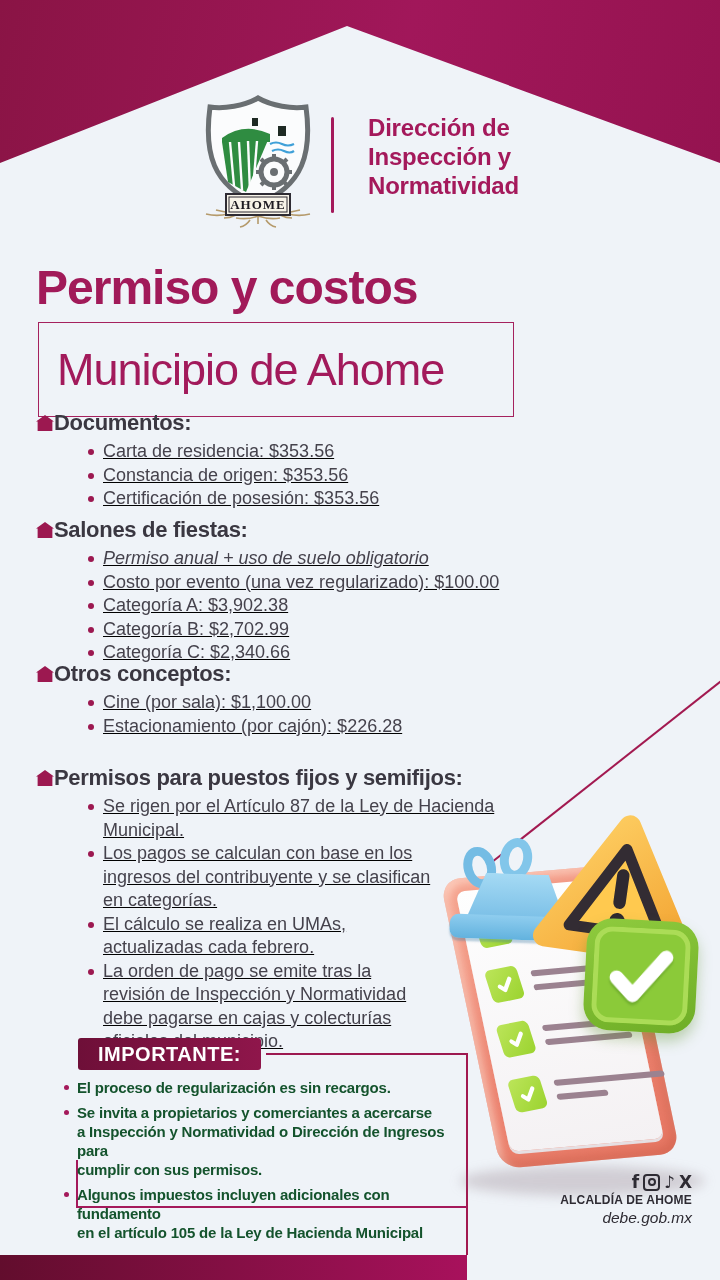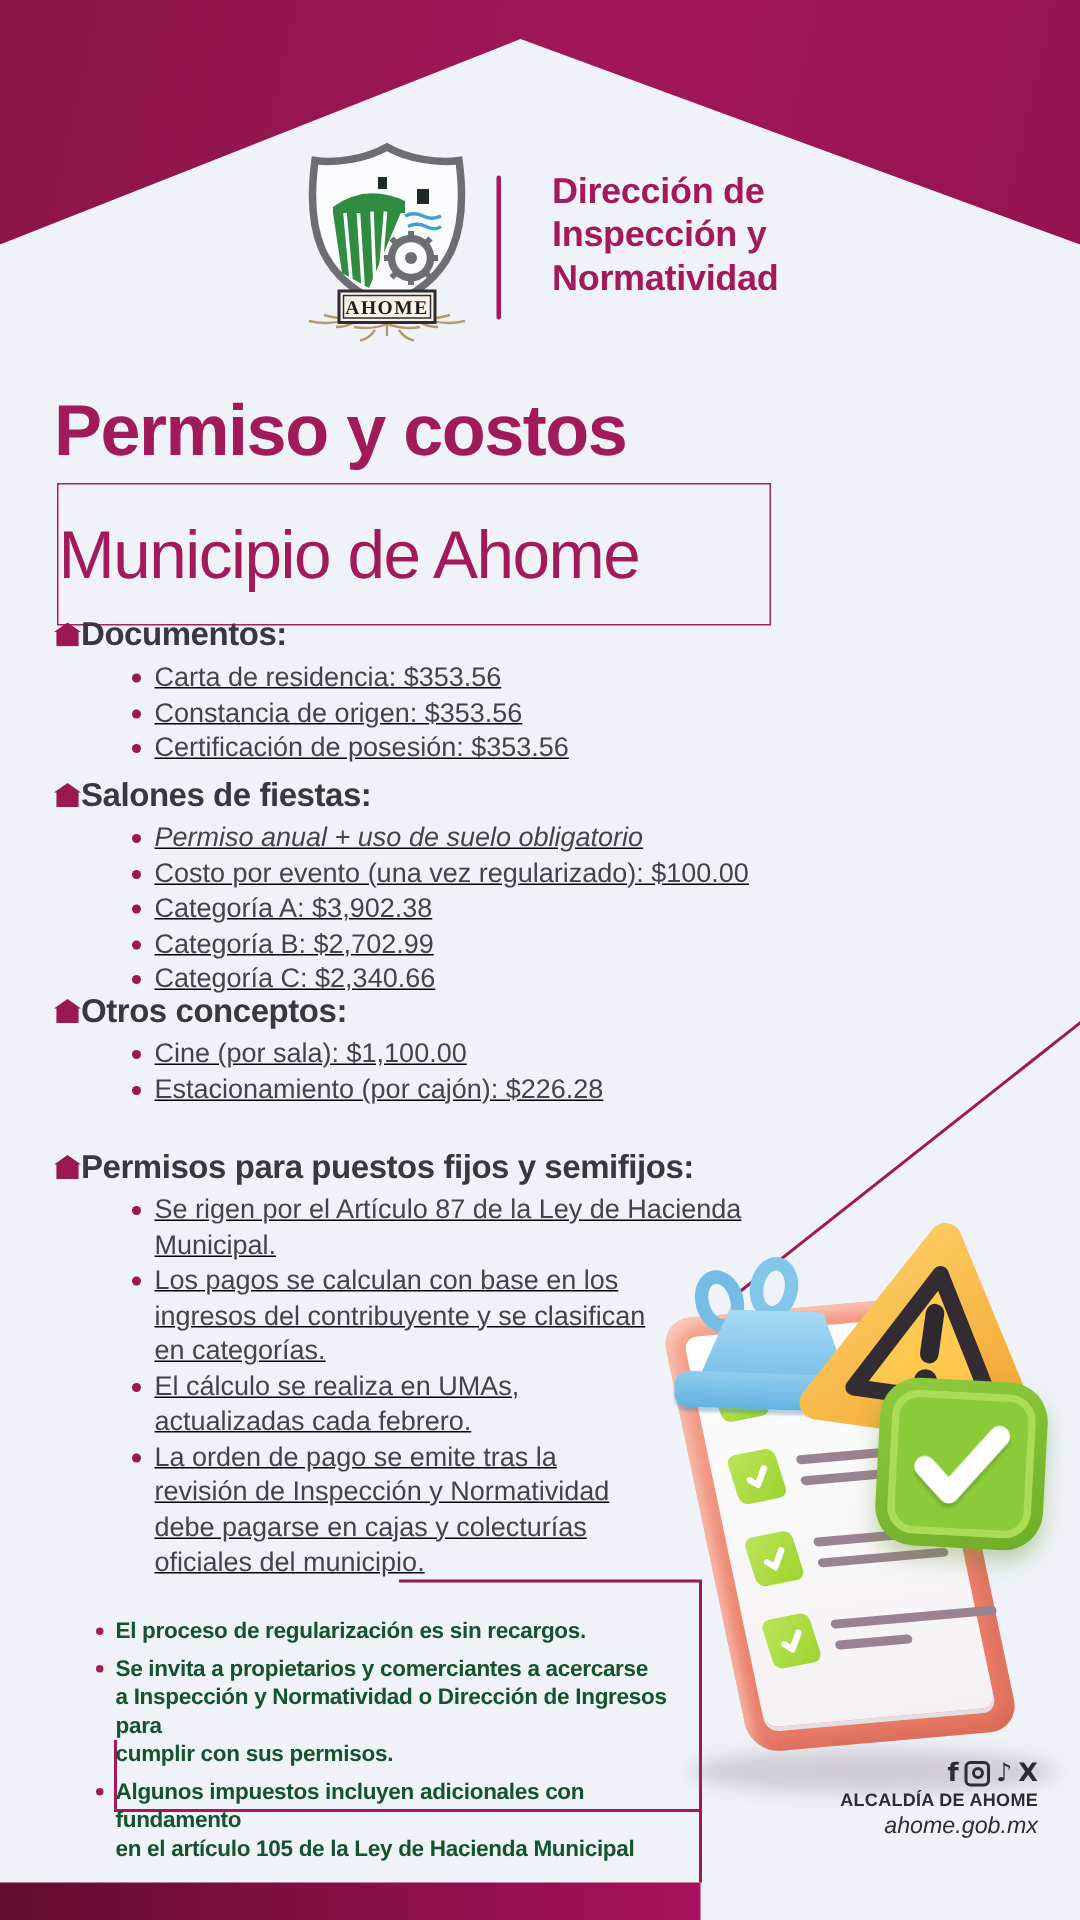--- a/index.html
+++ b/index.html
@@ -24,21 +24,21 @@
     white-space:pre-line;letter-spacing:-0.2px;
   }
   
   .page-title{
     position:absolute;left:36px;top:260px;
     font-size:48px;font-weight:bold;color:#A11A59;letter-spacing:-1px;
   }
   .subtitle-box{
     position:absolute;left:38px;top:322px;width:476px;height:95px;
     border:1.5px solid #A5215E;display:flex;align-items:center;
-    padding-left:0;box-sizing:border-box;
+    padding-left:18px;box-sizing:border-box;
   }
   .subtitle-box span{font-size:45px;font-weight:500;color:#A21A5B;letter-spacing:-1px;}
   
   .sec{position:absolute;left:36px;width:480px;}
   .sec-head{display:flex;align-items:center;gap:0;margin-bottom:4px;}
   .house-icon{
     width:18px;height:16px;background:#9C1850;flex:0 0 auto;
     clip-path:polygon(50% 0,100% 40%,91% 40%,91% 100%,9% 100%,9% 40%,0 40%);
   }
   .sec-head h2{margin:0;font-size:22px;font-weight:bold;color:#3A3741;letter-spacing:-0.3px;}
@@ -263,20 +263,23 @@
 en categorías.</span></li>
       <li><span>El cálculo se realiza en UMAs,
 actualizadas cada febrero.</span></li>
       <li><span>La orden de pago se emite tras la
 revisión de Inspección y Normatividad
 debe pagarse en cajas y colecturías
 oficiales del municipio.</span></li>
     </ul>
   </section>
 
+  <div class="imp-badge">
+    <span>IMPORTANTE:</span>
+  </div>
   <div class="imp-line"></div>
   <ul class="imp-list">
     <li><span>El proceso de regularización es sin recargos.</span></li>
     <li><span>Se invita a propietarios y comerciantes a acercarse
 a Inspección y Normatividad o Dirección de Ingresos para
 cumplir con sus permisos.</span></li>
     <li><span>Algunos impuestos incluyen adicionales con fundamento
 en el artículo 105 de la Ley de Hacienda Municipal</span></li>
   </ul>
 
@@ -364,18 +367,18 @@
   </div>
 
   <div class="footer">
     <div class="social-row">
       <span class="glyph">f</span>
       <span class="ig-icon"></span>
       <span class="glyph">♪</span>
       <span class="glyph">X</span>
     </div>
     <div class="org">ALCALDÍA DE AHOME</div>
-    <div class="site">ahome.gob.mx</div>
+    <div class="site">debe.gob.mx</div>
   </div>
 
   <div class="bottom-bar"></div>
 
 </div>
 
 </body></html>

